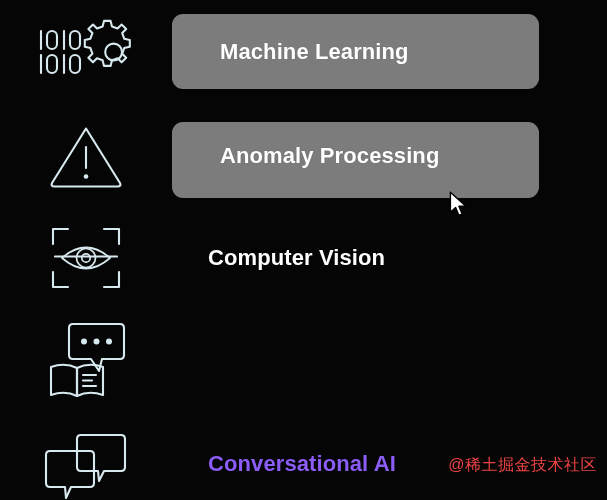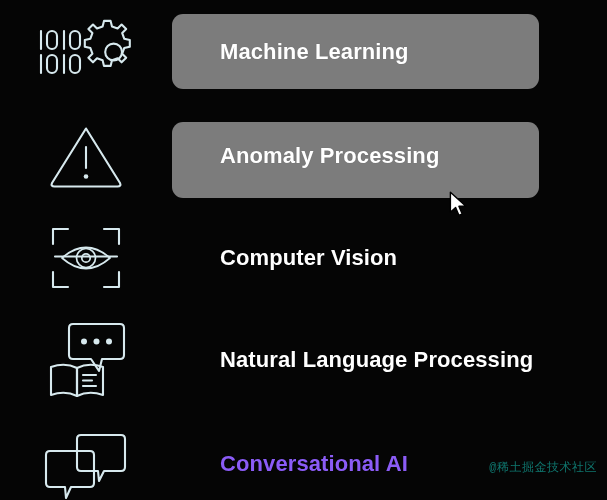--- a/index.html
+++ b/index.html
@@ -100,44 +100,44 @@
     font-size: 22px;
     font-weight: bold;
     letter-spacing: 0.1px;
     white-space: nowrap;
     text-shadow: 0 0 1px rgba(0,0,0,0.25);
   }
   .row-0 .label,
   .row-1 .label { margin-left: 48px; }
   .row-2 .label,
   .row-3 .label,
-  .row-4 .label { margin-left: 48px; }
+  .row-4 .label { margin-left: 36px; }
 
   
   #cursor {
     position: absolute;
     left: 449px;
     top: 191px;
     width: 20px;
     height: 28px;
     z-index: 40;
     pointer-events: none;
   }
 
   
   #watermark {
     position: absolute;
     right: 10px;
     bottom: 24px;
-    color: #0f766e;
-    font-size: 12px;
+    color: #ef4444;
+    font-size: 16px;
     letter-spacing: 0.5px;
     z-index: 30;
     white-space: nowrap;
-    font-family: Liberation Mono, monospace;
+    font-family: Liberation Sans, sans-serif;
   }
 </style>
 </head>
 <body>
 
 <div id="app" style="background: rgb(5, 5, 5);">
 
   <div class="row row-0">
     <div class="icon-cell">
       <svg width="104" height="64" viewBox="0 0 104 64" aria-hidden="true">
@@ -228,23 +228,20 @@
           <path d="M59 48 L59 76 Q45 71 33 77 L33 49 Q45 43 59 48 Z"></path>
           <line x1="33" y1="49" x2="33" y2="77"></line>
         </g>
         <g class="ico" stroke-width="1.9" style="stroke: rgb(215, 233, 238);">
           <line x1="39" y1="56" x2="52" y2="56"></line>
           <line x1="39" y1="61.5" x2="48" y2="61.5"></line>
           <line x1="39" y1="67" x2="52" y2="67"></line>
         </g>
       </svg>
     </div>
-    <div class="label-cell">
-      <div class="label" style="color: rgb(255, 255, 255);">Natural Language Processing</div>
-    </div>
   </div>
 
   <div class="row row-4">
     <div class="icon-cell">
       <svg width="88" height="74" viewBox="0 0 88 74" aria-hidden="true">
 
         <path class="ico" stroke-width="2.2" d="M39 8 L79 8 Q83 8 83 12 L83 40 Q83 44 79 44 L62 44 L57 54 L56 44 L39 44 Q35 44 35 40 L35 12 Q35 8 39 8 Z" style="stroke: rgb(215, 233, 238);"></path>
 
         <path class="ico" stroke-width="2.2" d="M8 24 L48 24 Q52 24 52 28 L52 56 Q52 60 48 60 L29 60 L24 71 L23 60 L8 60 Q4 60 4 56 L4 28 Q4 24 8 24 Z" fill="#050505" style="stroke: rgb(215, 233, 238);"></path>
       </svg>

